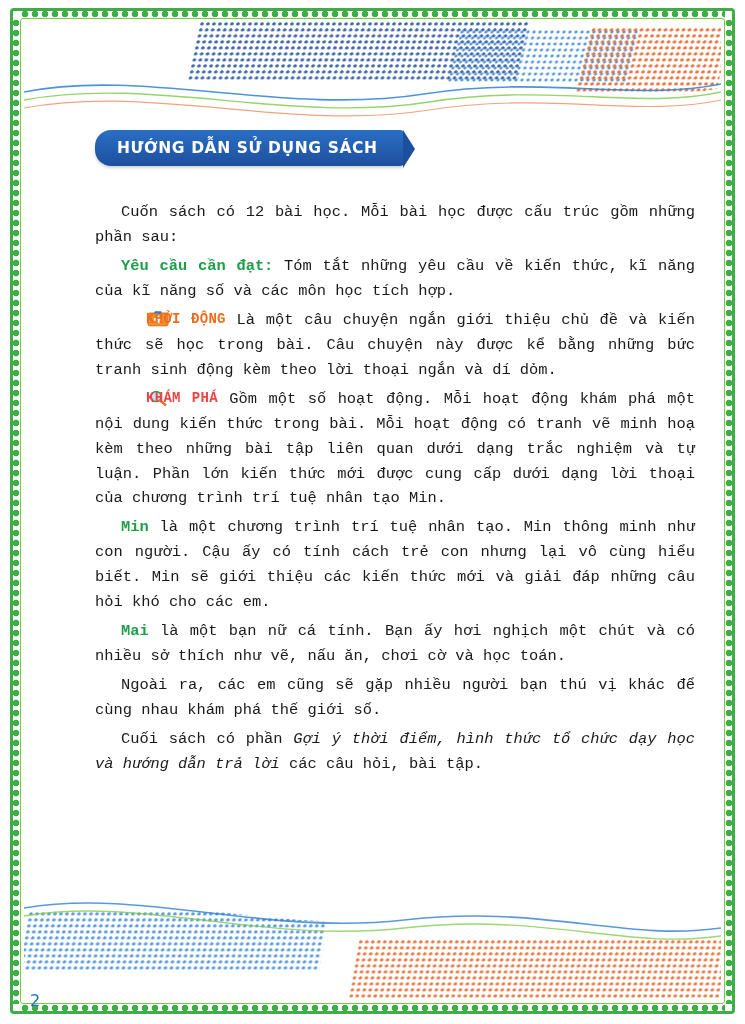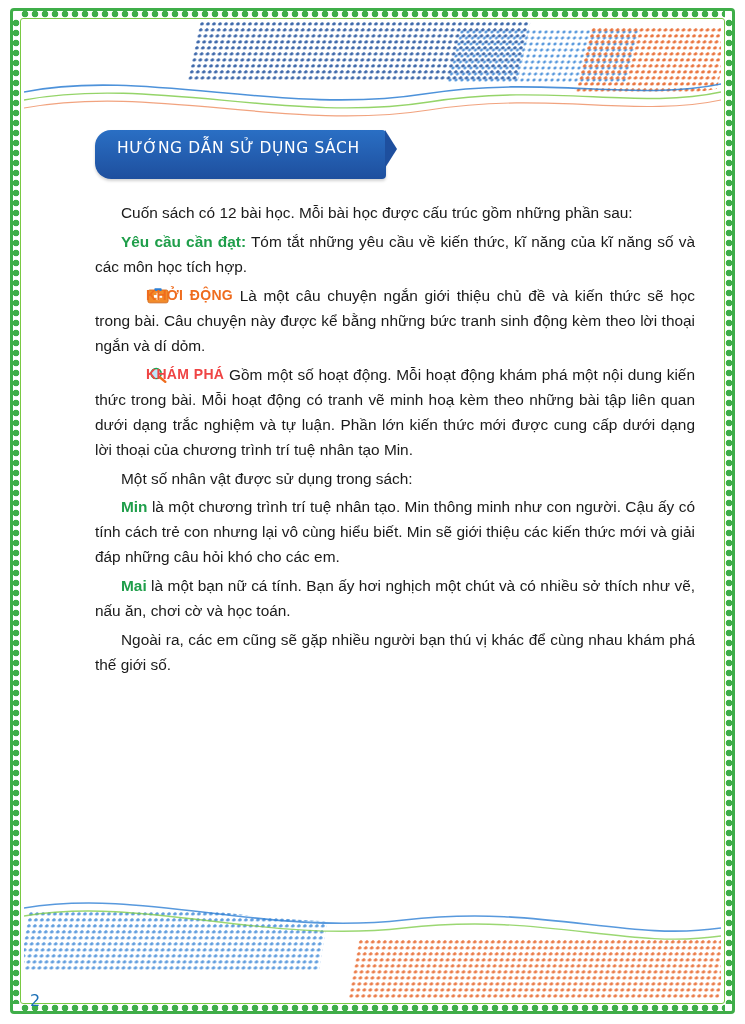--- a/index.html
+++ b/index.html
@@ -147,44 +147,44 @@
     left: 95px;
     top: 130px;
     width: 600px;
   }
   .banner {
     display: inline-block;
     position: relative;
     background: linear-gradient(180deg,#2a6fc4 0%, #1e4f9e 100%);
     color: #ffffff;
     font-size: 15.5px;
-    font-weight: normal;
+    font-weight: bold;
     letter-spacing: .6px;
-    padding: 9px 26px 22px 22px;
+    padding: 9px 26px 9px 22px;
     border-radius: 16px 4px 4px 16px;
     text-transform: uppercase;
     box-shadow: 0 2px 3px rgba(0,0,0,.18);
   }
   .banner::after {
     content: "";
     position: absolute;
     right: -11px;
     top: 0;
     width: 0; height: 0;
     border-top: 19px solid transparent;
     border-bottom: 19px solid transparent;
     border-left: 12px solid #1e4f9e;
   }
   .body-text {
-    margin-top: 22px;
+    margin-top: 34px;
     font-size: 15.4px;
     line-height: 1.62;
     color: #1a1a1a;
     text-align: justify;
-    font-family: Liberation Sans, sans-serif;
+    font-family: Liberation Mono, monospace;
   }
   p.para {
     margin: 0 0 4px 0;
   }
   p.indent {
     text-indent: 26px;
   }
   .lead-green {
     color: #1f9e4a;
     font-weight: bold;
@@ -271,29 +271,31 @@
         <span class="icon-inline">
           <svg viewBox="0 0 24 18" width="22" height="17">
             <circle cx="10" cy="8" r="5.5" fill="#bfe6f7" stroke="#1f9e4a" stroke-width="1.6"></circle>
             <line x1="14" y1="12" x2="20" y2="17" stroke="#ef6c1e" stroke-width="2.6" stroke-linecap="round"></line>
           </svg>
         </span><span class="tag tag-green">KHÁM PHÁ</span><span> Gồm một số hoạt động. Mỗi hoạt động khám phá một nội dung kiến thức trong bài. Mỗi hoạt động có tranh vẽ minh hoạ kèm theo những bài tập liên quan dưới dạng trắc nghiệm và tự luận. Phần lớn kiến thức mới được cung cấp dưới dạng lời thoại của chương trình trí tuệ nhân tạo Min.</span>
       </p>
 
 
 
-      <p class="para indent">Một số nhân vật được sử dụng trong sách:</p>
 
       <p class="para indent">
         <span class="lead-green">Min</span><span> là một chương trình trí tuệ nhân tạo. Min thông minh như con người. Cậu ấy có tính cách trẻ con nhưng lại vô cùng hiểu biết. Min sẽ giới thiệu các kiến thức mới và giải đáp những câu hỏi khó cho các em.</span>
       </p>
 
       <p class="para indent">
         <span class="lead-green">Mai</span><span> là một bạn nữ cá tính. Bạn ấy hơi nghịch một chút và có nhiều sở thích như vẽ, nấu ăn, chơi cờ và học toán.</span>
       </p>
 
 
       <p class="para indent">Ngoài ra, các em cũng sẽ gặp nhiều người bạn thú vị khác để cùng nhau khám phá thế giới số.</p>
 
+      <p class="para indent">
+        <span>Cuối sách có phần </span><span class="italic">Gợi ý thời điểm, hình thức tổ chức dạy học và hướng dẫn trả lời</span><span> các câu hỏi, bài tập.</span>
+      </p>
 
     </div>
   </div>
 </div>
 
 </body></html>

